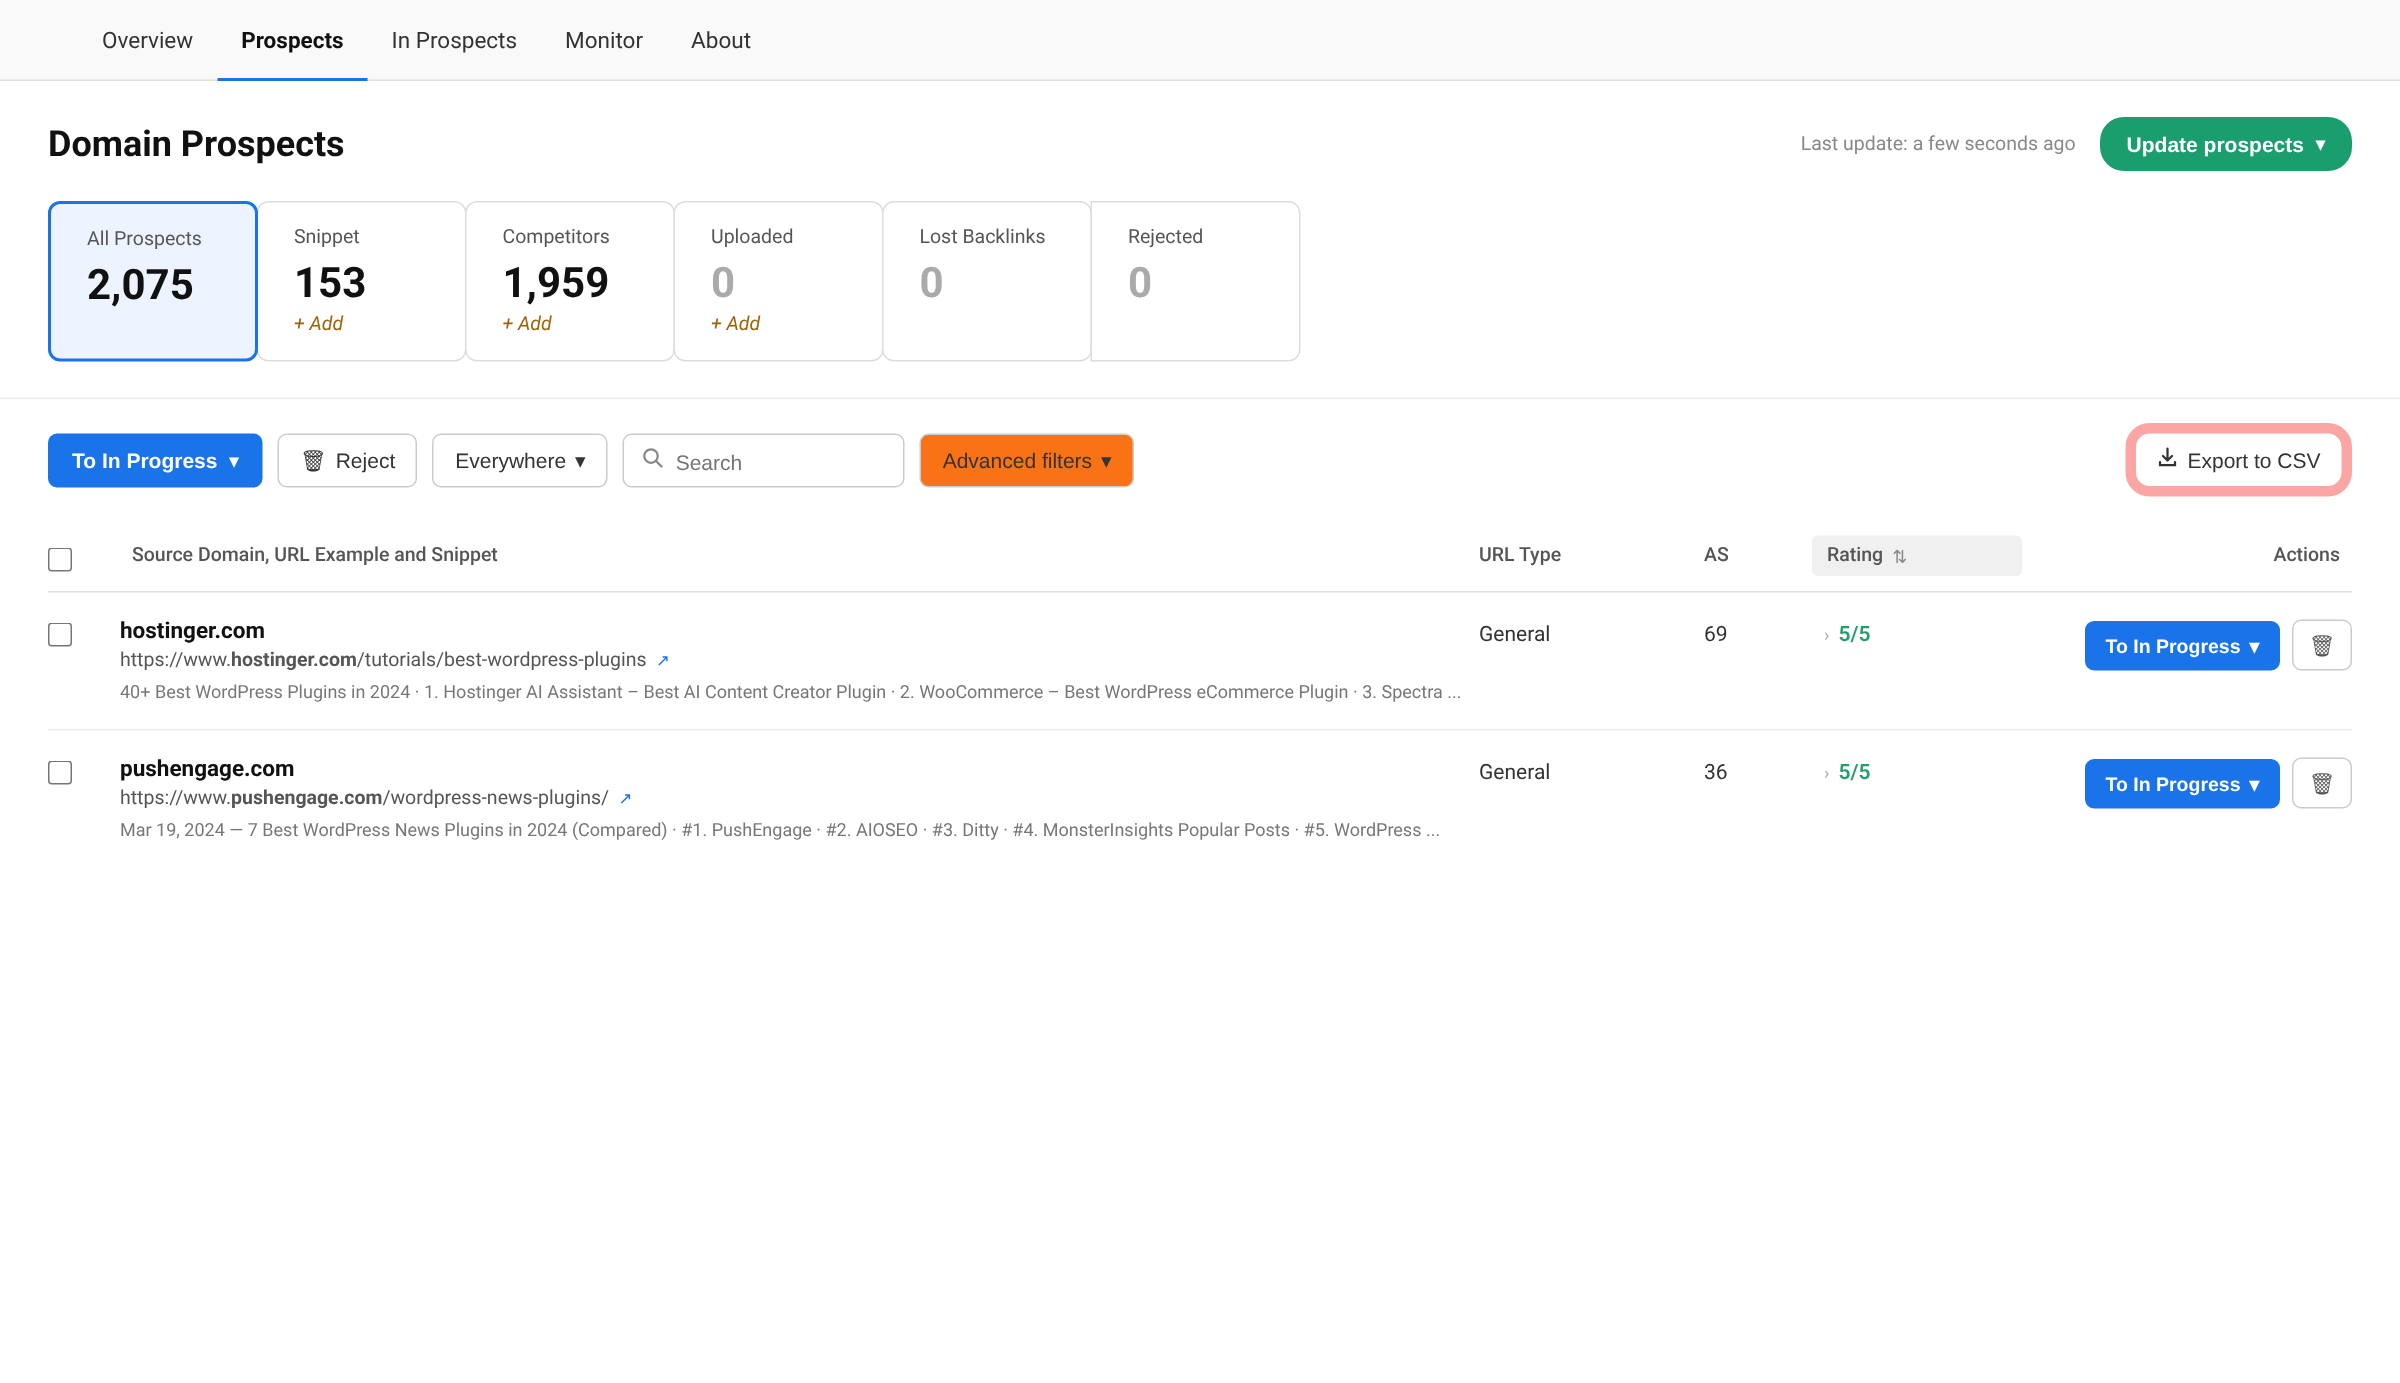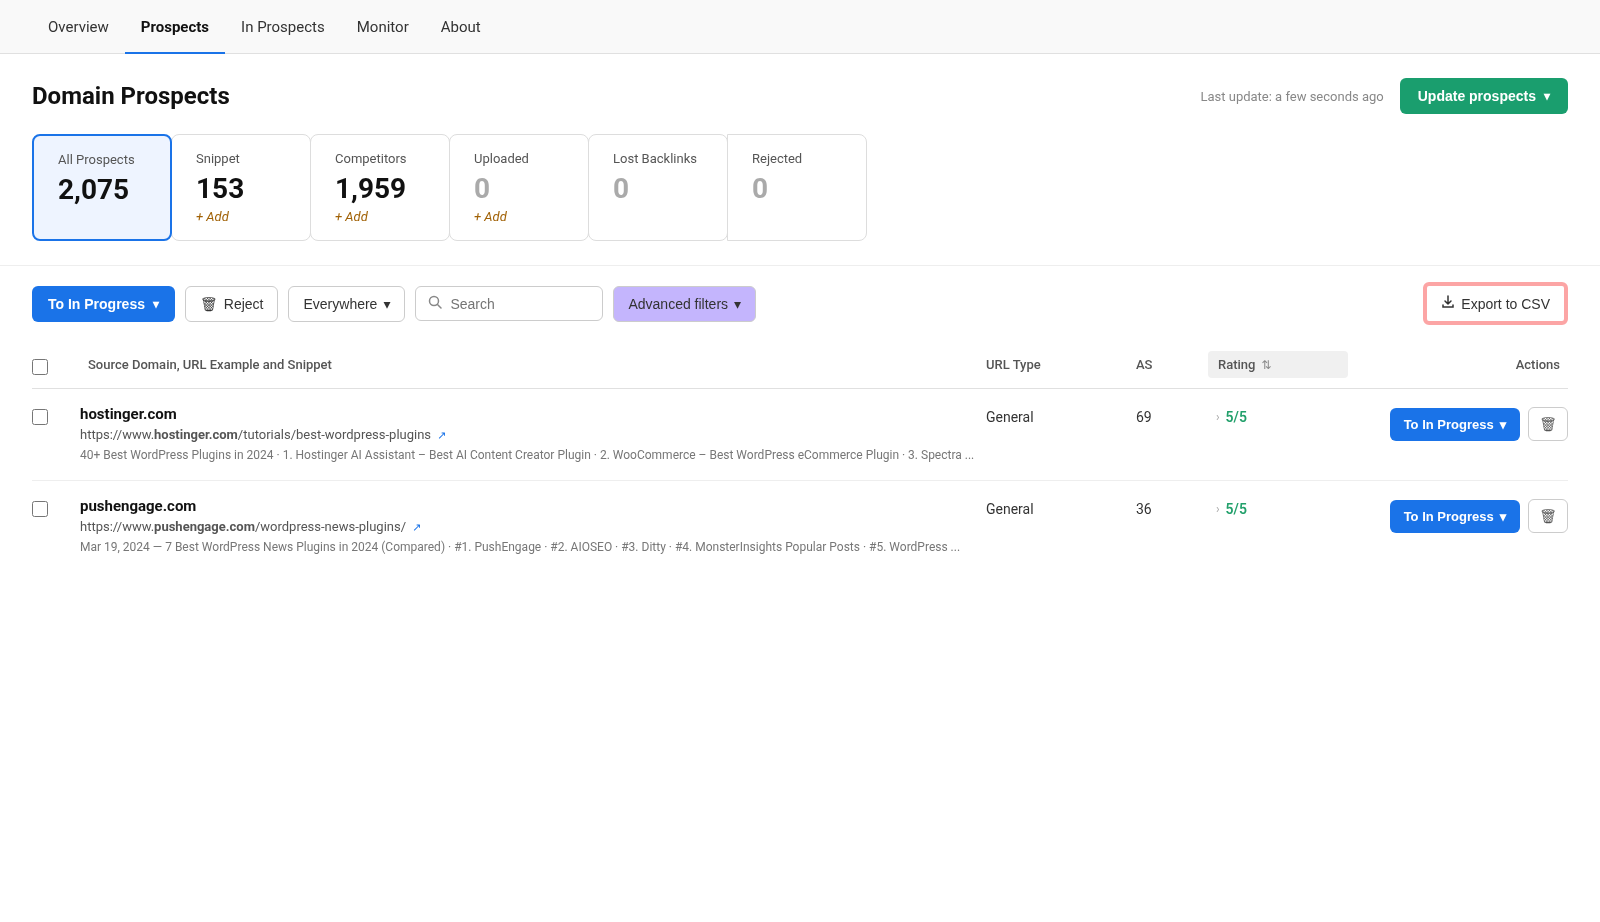--- a/index.html
+++ b/index.html
@@ -14,21 +14,21 @@
       min-height: 922px;
       max-width: 1600px;
       margin: 0 auto;
     }
 
     
     .top-nav {
       display: flex;
       align-items: center;
       border-bottom: 1px solid #e0e0e0;
-      padding: 0 32px;
+      padding: 0 52px;
       background: #f9f9f9;
     }
     .nav-item {
       padding: 18px 16px 16px;
       font-size: 15px;
       cursor: pointer;
       color: #333;
       border-bottom: 2px solid transparent;
       margin-bottom: -1px;
       font-weight: 400;
@@ -58,21 +58,21 @@
       gap: 16px;
     }
     .last-update {
       color: #888;
       font-size: 13px;
     }
     .update-btn {
       background: #1a9e6e;
       color: #fff;
       border: none;
-      border-radius: 6px;
+      border-radius: 16px;
       padding: 10px 18px;
       font-size: 14px;
       font-weight: 600;
       cursor: pointer;
       display: flex;
       align-items: center;
       gap: 8px;
     }
     .update-btn .chevron {
       font-size: 12px;
@@ -192,39 +192,39 @@
       border: none;
       outline: none;
       font-size: 14px;
       color: #333;
       background: transparent;
       width: 140px;
     }
     .search-icon-svg { color: #888; }
 
     .adv-filters-btn {
-      background: #c4b5fd;
+      background: #f97316;
       color: #333;
       border: 1px solid #ccc;
       border-radius: 6px;
       padding: 9px 14px;
       font-size: 14px;
       cursor: pointer;
       display: flex;
       align-items: center;
       gap: 6px;
     }
 
     .toolbar-spacer { flex: 1; }
 
     .export-btn {
       background: #fff;
       color: #333;
-      border: 4px solid #fca5a5;
-      border-radius: 6px;
+      border: 7px solid #fca5a5;
+      border-radius: 16px;
       padding: 9px 14px;
       font-size: 14px;
       cursor: pointer;
       display: flex;
       align-items: center;
       gap: 6px;
     }
 
     
     .table-container {

